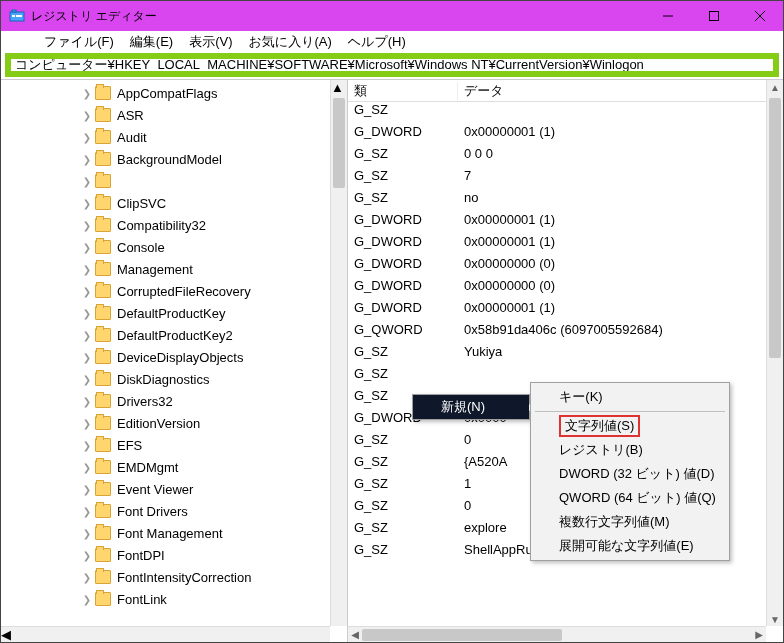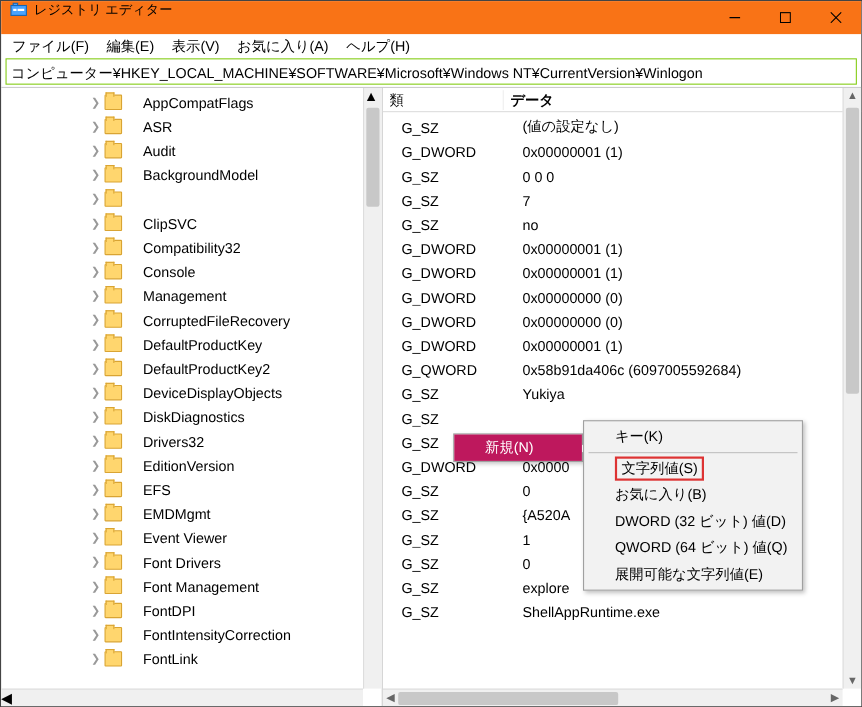--- a/index.html
+++ b/index.html
@@ -1,48 +1,48 @@
 <!DOCTYPE html>
 <html><head>
 <meta charset="utf-8">
 <style>
 * { margin: 0; padding: 0; box-sizing: border-box; font-family: "Meiryo", "Yu Gothic UI", sans-serif; font-size: 13px; }
 body { width: 784px; height: 643px; overflow: hidden; background: #fff; border: 1px solid #444; }
-.titlebar { height: 30px; display: flex; padding: 0 0 0 8px; background: #f97316; }
+.titlebar { height: 30px; display: flex; align-items: center; padding: 0 0 0 8px; background: #d946ef; }
 .titlebar .icon { width: 16px; height: 16px; margin-right: 6px; }
 .titlebar .title { flex: 1; font-size: 12px; }
 .titlebar .winbtn { width: 46px; height: 30px; display: flex; align-items: center; justify-content: center; }
-.menubar { height: 22px; display: flex; padding: 0 2px; font-size: 12px; }
+.menubar { height: 22px; display: flex; padding: 0 2px; font-size: 12px; margin-left: 33px; }
 .menubar span { padding: 2px 8px; }
-.addrbar { height: 24px; border: 1px solid #84cc16; margin: 0 4px 2px 4px; display: flex; align-items: flex-end; padding: 0 4px; font-size: 12px; white-space: nowrap; overflow: hidden; }
+.addrbar { height: 24px; border: 6px solid #84cc16; margin: 0 4px 2px 4px; display: flex; align-items: center; padding: 0 4px; font-size: 12px; white-space: nowrap; overflow: hidden; }
 .main { display: flex; height: calc(643px - 30px - 22px - 26px - 2px); border-top: 1px solid #ccc; }
 .tree-pane { width: 347px; border-right: 1px solid #ccc; overflow: hidden; position: relative; }
 .scroll-wrap { height: calc(100% - 16px); overflow: hidden; position: relative; }
 .tree-inner { padding-top: 2px; }
 .tree-row { height: 22px; display: flex; align-items: center; padding-left: 80px; white-space: nowrap; }
 .tree-row .expander { width: 12px; color: #888; font-size: 10px; text-align: center; margin-right: 2px; }
 .tree-row .folder-icon { width: 16px; height: 14px; background: #ffd66e; border: 1px solid #d9a433; border-radius: 1px; margin-right: 6px; position: relative; }
 .tree-row .folder-icon::before { content: ""; position: absolute; top: -3px; left: 0; width: 6px; height: 3px; background: #ffd66e; border: 1px solid #d9a433; border-bottom: none; }
-.tree-row .label { font-size: 13px; margin-left: 13px; }
+.tree-row .label { font-size: 13px; }
 .list-pane { flex: 1; position: relative; overflow: hidden; }
 .list-header { height: 22px; display: flex; align-items: center; border-bottom: 1px solid #ddd; background: #fff; font-size: 12px; }
 .list-header .col-type { width: 110px; padding-left: 6px; border-right: 1px solid #eee; }
-.list-header .col-data { flex: 1; padding-left: 6px; font-weight: bold; }
+.list-header .col-data { flex: 1; padding-left: 6px; }
 .list-body { height: calc(100% - 22px - 16px); overflow: hidden; }
-.list-row { height: 22px; display: flex; align-items: flex-end; font-size: 13px; padding-left: 11px; }
+.list-row { height: 22px; display: flex; align-items: flex-start; font-size: 13px; }
 .list-row .c-type { width: 110px; padding-left: 6px; overflow: hidden; white-space: nowrap; }
 .list-row .c-data { flex: 1; padding-left: 6px; overflow: hidden; white-space: nowrap; }
 .vscroll { position: absolute; right: 0; top: 0; bottom: 16px; width: 17px; background: #f0f0f0; border-left: 1px solid #ddd; }
 .vscroll .thumb { position: absolute; top: 14px; left: 2px; right: 2px; height: 40px; background: #c8c8c8; border-radius: 2px; }
 .hscroll { position: absolute; left: 0; right: 17px; bottom: 0; height: 16px; background: #f0f0f0; border-top: 1px solid #ddd; }
 .hscroll .thumb { position: absolute; top: 2px; left: 14px; height: 12px; width: 120px; background: #c8c8c8; border-radius: 2px; }
 .hscroll .arrow, .vscroll .arrow { position: absolute; width: 14px; height: 14px; color: #666; font-size: 10px; display: flex; align-items: center; justify-content: center; }
 .ctx { position: absolute; background: #f2f2f2; border: 1px solid #a0a0a0; box-shadow: 2px 2px 4px rgba(0,0,0,.25); font-size: 12px; z-index: 10; }
 .ctx .item { height: 24px; display: flex; align-items: center; padding: 0 18px 0 28px; white-space: nowrap; }
-.ctx .item.hi { background: #be185d; color: #fff; gap: 24px; }
+.ctx .item.hi { background: #0f172a; color: #fff; gap: 24px; }
 .ctx .arrow-r { margin-left: auto; padding-left: 20px; font-size: 9px; }
 .highlight-box { border: 2px solid #d33; position: relative; }
 .tree-vscroll { position: absolute; right: 0; top: 0; bottom: 16px; width: 17px; background: #f0f0f0; border-left: 1px solid #ddd; }
 .tree-vscroll .thumb { position: absolute; top: 18px; left: 2px; right: 2px; height: 90px; background: #c8c8c8; border-radius: 2px; }
 .tree-hscroll { position: absolute; left: 0; right: 17px; bottom: 0; height: 16px; background: #f0f0f0; border-top: 1px solid #ddd; }
 </style>
 </head>
 <body>
 
 <div class="titlebar">
@@ -222,21 +222,20 @@
   </div>
 
   <div class="list-pane">
     <div class="list-header">
       <div class="col-type">類</div>
       <div class="col-data">データ</div>
     </div>
     <div class="list-body" id="list-body">
         <div class="list-row">
           <div class="c-type">G_SZ</div>
-          <div class="c-data">(値の設定なし)</div>
         </div>
         <div class="list-row">
           <div class="c-type">G_DWORD</div>
           <div class="c-data">0x00000001 (1)</div>
         </div>
         <div class="list-row">
           <div class="c-type">G_SZ</div>
           <div class="c-data">0 0 0</div>
         </div>
         <div class="list-row">
@@ -322,27 +321,30 @@
 
     <div class="ctx" style="left:182px; top:302px; width:200px; padding:2px 0;">
       <div class="item">
           <span>キー(K)</span>
         </div>
       <div style="height:1px;background:#c0c0c0;margin:2px 4px;"></div>
       <div class="item">
           <span class="highlight-box" style="padding:0 4px;">文字列値(S)</span>
         </div>
       <div class="item">
-          <span>お気に入り(B)</span>
+          <span>レジストリ(B)</span>
         </div>
       <div class="item">
           <span>DWORD (32 ビット) 値(D)</span>
         </div>
       <div class="item">
           <span>QWORD (64 ビット) 値(Q)</span>
+        </div>
+      <div class="item">
+          <span>複数行文字列値(M)</span>
         </div>
       <div class="item">
           <span>展開可能な文字列値(E)</span>
         </div>
     </div>
 
     <div class="vscroll">
       <div class="arrow" style="top:0;left:1px">▲</div>
       <div class="thumb" style="top:18px;height:260px;"></div>
       <div class="arrow" style="bottom:0;left:1px">▼</div>

